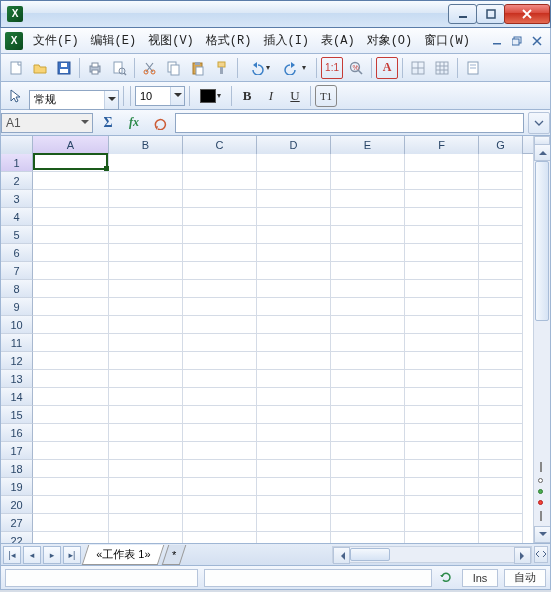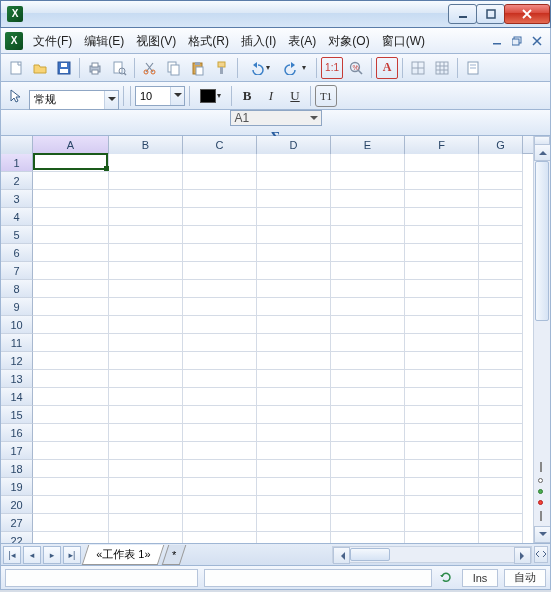--- a/index.html
+++ b/index.html
@@ -60,21 +60,21 @@
     position: relative;
   }
   .menu-icon {
     width:18px; height:18px;
     background: linear-gradient(135deg,#1f7a3a,#0a4a1e);
     border-radius:2px;
     margin: 0 4px 0 2px;
     display:flex; align-items:center; justify-content:center;
   }
   .menu-icon span { color:#fff; font:bold 10px/1 Arial; }
-  .menu-item { padding: 0 6px; height:22px; line-height:22px; color:#222; cursor:default; }
+  .menu-item { padding: 0 6px; height:22px; line-height:22px; color:#222; cursor:default;font-family:Liberation Mono, monospace; }
   .menu-right { margin-left:auto; display:flex; gap:2px; padding-right:2px; }
   .menu-smallbtn {
     width:18px; height:16px;
     display:flex;align-items:center;justify-content:center;
     color:#3d6aa3; font-size:11px;
   }
   
   .toolbar {
     height: 28px;
     background: linear-gradient(#f6f9fe,#dde8f6);
@@ -99,21 +99,21 @@
   }
   .dd .dd-text { flex:1; padding-right:4px; }
   .dd .dd-arrow { width:14px; height:100%; border-left:1px solid #c4d2e5; display:flex;align-items:center;justify-content:center; background:linear-gradient(#f5f9fe,#dfe9f6); }
   .dd .dd-arrow::after { content:""; border:4px solid transparent; border-top-color:#333; margin-top:3px;}
   .colorbox { width:16px; height:14px; background:#000; border:1px solid #555; }
   
   .formulabar {
     height: 26px;
     background: linear-gradient(#f6f9fe,#dde8f6);
     border: 1px solid #9fb6d4; border-top:none;
-    display:flex; align-items:center; padding:0 0; gap:4px;flex-direction:column;
+    display:flex; align-items:center; padding:0 0; gap:4px;
   }
   .namebox {
     width:92px; height:20px;
     border:1px solid #8fa6c4; background:#f0f0f0;
     display:flex; align-items:center;
   }
   .namebox .nb-text { flex:1; padding:0 4px; color:#555; }
   .namebox .nb-arrow { width:14px; height:100%; display:flex;align-items:center;justify-content:center; }
   .namebox .nb-arrow::after { content:""; border:4px solid transparent; border-top-color:#555; margin-top:3px;}
   .fx-input {

